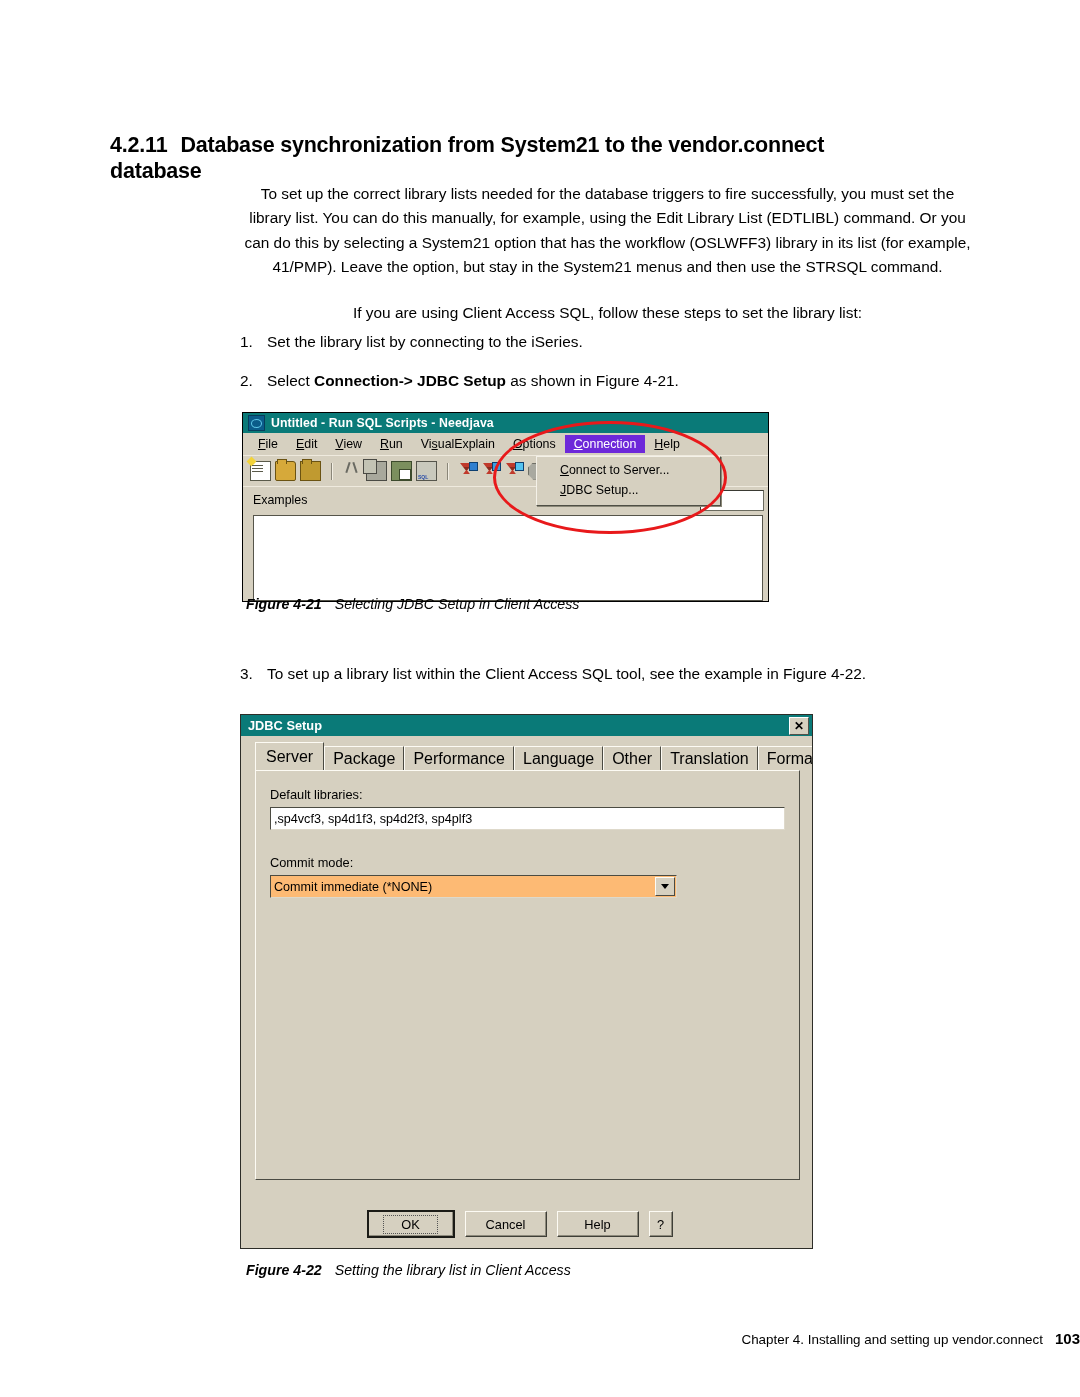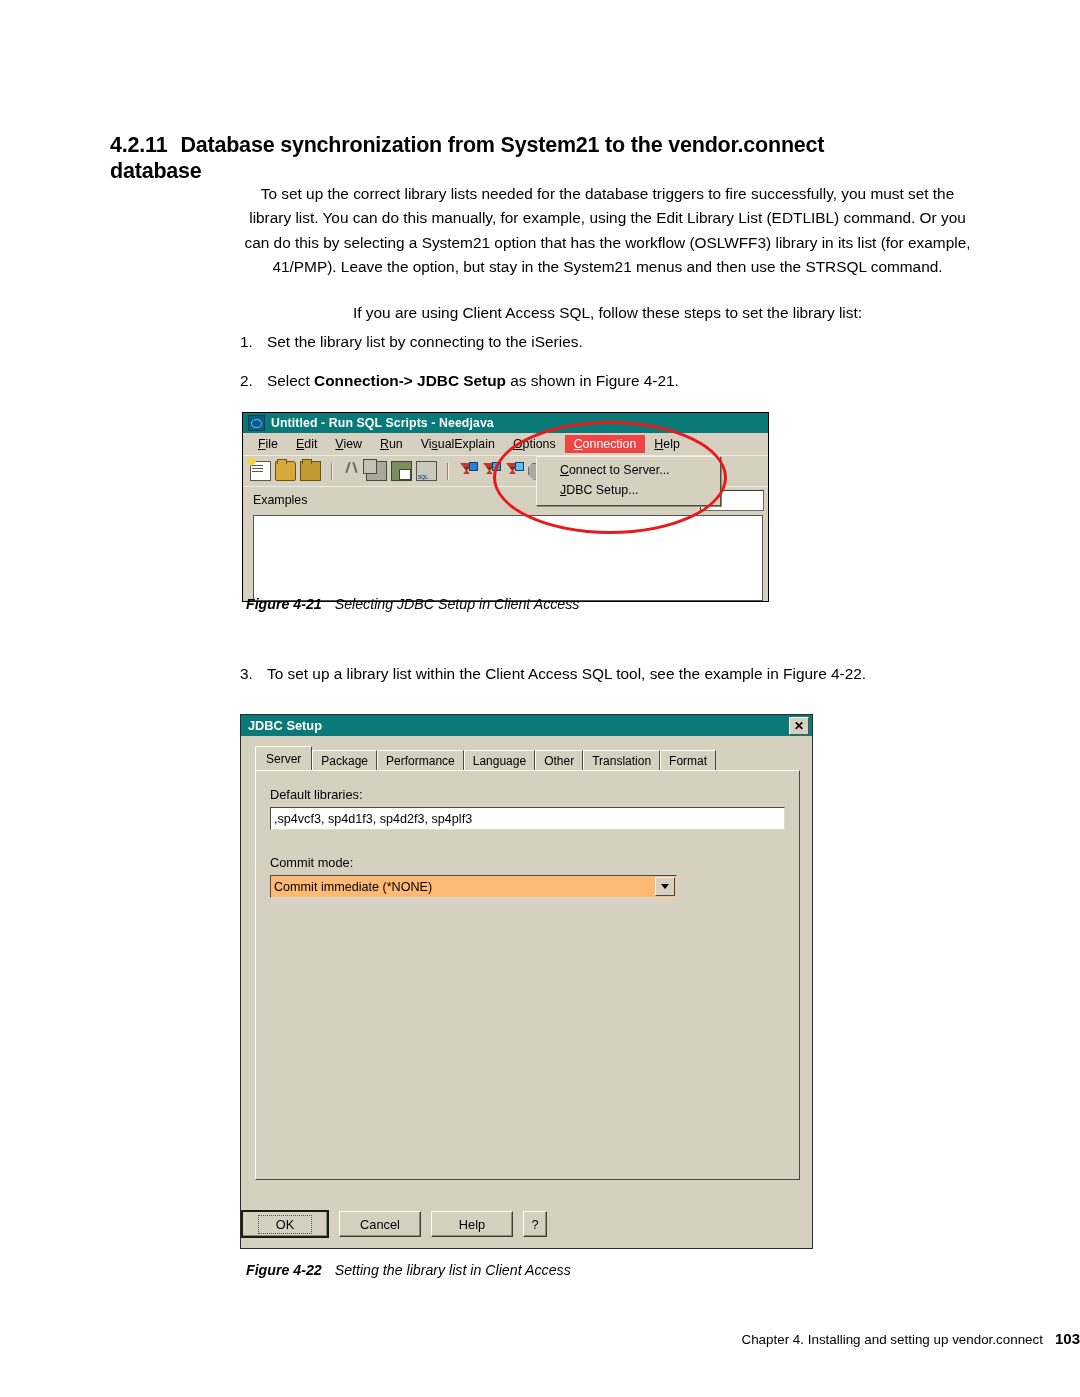--- a/index.html
+++ b/index.html
@@ -76,21 +76,21 @@
     content:""; position:absolute; left:2px; top:3px;
     width:9px; height:7px; border:1.5px solid #5fc8e8; border-radius:50%;
   }
   #fig21 .menubar {
     height:22px; display:flex; align-items:center;
     padding-left:6px; gap:0; font-size:12.4px;
     background:#d6d0c0; position:relative;
   }
   #fig21 .menu { padding:2px 9px; white-space:nowrap; }
   #fig21 .menu u { text-decoration:underline; }
-  #fig21 .menu.active { background:#ef4444; color:#fff; }
+  #fig21 .menu.active { background:#6d28d9; color:#fff; }
 
   #fig21 .toolbar {
     height:30px; display:flex; align-items:center; gap:4px;
     padding-left:7px; border-top:1px solid #efeade;
     position:relative;
   }
   .tbtn { width:19px; height:18px; position:relative; flex:none; }
   .tsep { width:1px; height:17px; background:#8a8678; margin:0 6px; border-right:1px solid #f2eee3; flex:none; }
 
   
@@ -173,21 +173,21 @@
     width:18px;height:16px;background:#d6d0c0;
     border:1px solid #fff; border-right-color:#52524a; border-bottom-color:#52524a;
     color:#000; font-size:12px; font-weight:bold;
     display:flex;align-items:center;justify-content:center; line-height:1;
   }
   #fig22 .tabstrip {
     display:flex; align-items:flex-end; margin:12px 0 0 14px;
     height:22px;
   }
   #fig22 .tab {
-    padding:3px 8px 3px 8px; font-size:12px; background:#d6d0c0;
+    padding:3px 8px 3px 8px; font-size:16px; background:#d6d0c0;
     border:1px solid #fdfbf4; border-bottom:none;
     border-right-color:#4a4a42; position:relative; top:1px;
   }
   #fig22 .tab.sel {
     font-weight:normal; padding:5px 10px 4px 10px; top:0;
     border:1px solid #fdfbf4; border-bottom:none; border-right-color:#4a4a42;
     z-index:2;
   }
   #fig22 .panel {
     margin:0 12px 0 14px; height:410px;
@@ -213,21 +213,21 @@
     background:#d6d0c0; border:1px solid #fdfbf4;
     border-right-color:#4a4a42; border-bottom-color:#4a4a42;
     display:flex; align-items:center; justify-content:center;
   }
   #fig22 .fcombo .arrow i {
     width:0;height:0;border-left:4px solid transparent;border-right:4px solid transparent;
     border-top:5px solid #000; display:block;
   }
   #fig22 .btnrow {
     position:absolute; left:0; bottom:10px; width:100%;
-    display:flex; justify-content:flex-start; align-items:center;
+    display:flex; justify-content:center; align-items:center;
     gap:10px; padding-right:14px; box-sizing:border-box;
   }
   #fig22 .btn {
     min-width:80px; height:24px; background:#d6d0c0;
     border:1px solid #fdfbf4; border-right-color:#3e3e37; border-bottom-color:#3e3e37;
     box-shadow:inset -1px -1px 0 #8e8a7c;
     display:flex; align-items:center; justify-content:center;
     font-size:12.8px;
   }
   #fig22 .btn.default { border:2px solid #1b1b16; min-width:84px; }

